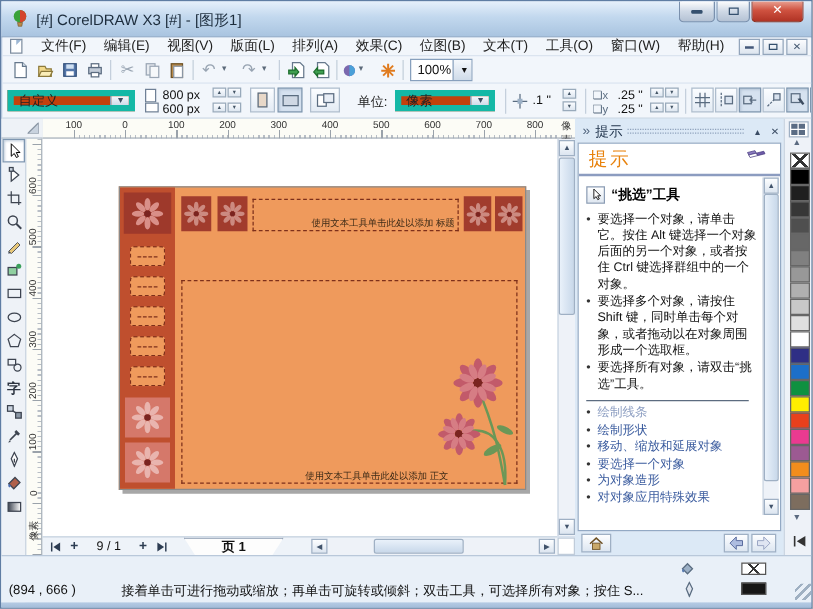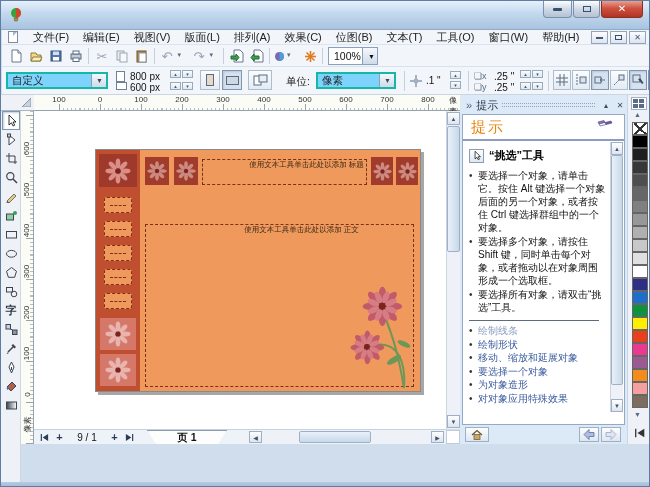--- a/index.html
+++ b/index.html
@@ -30,21 +30,21 @@
   .tbico{position:absolute;top:2px;width:20px;height:18px;display:flex;align-items:center;justify-content:center;border:1px solid transparent;border-radius:2px;}
   .tsep{position:absolute;top:3px;width:1px;height:16px;background:#c4cfdc;}
   .glyph{font-size:13px;color:#5a6activated778;}
   .gray{color:#98a4b2;}
   .ddarrow{position:absolute;top:6px;width:9px;height:10px;font-size:7px;color:#5c6a7a;}
   #zoomcombo{position:absolute;left:300px;top:2px;width:50px;height:18px;background:#fff;border:1px solid #87a0bd;font-size:10.5px;display:flex;align-items:center;}
   #zoomcombo span{flex:1;padding-left:5px;color:#111;}
   .combobtn{width:15px;height:100%;background:linear-gradient(#f5f8fc,#cfdbe9);border-left:1px solid #87a0bd;display:flex;align-items:center;justify-content:center;font-size:7px;color:#3c4c60;}
   
   #propbar{position:absolute;left:1px;top:66px;width:648px;height:28px;background:#f2f6fb;border-bottom:1px solid #c9d5e3;font-size:10px;color:#222;}
-  .combo{position:absolute;background:#7dd3fc;border:2px solid #14b8a6;height:17px;display:flex;align-items:center;font-size:10.5px;}
+  .combo{position:absolute;background:#c2410c;border:5px solid #14b8a6;height:17px;display:flex;align-items:center;font-size:10.5px;}
   .combo span{flex:1;padding-left:4px;white-space:nowrap;}
   .pico{position:absolute;width:9px;height:11px;border:1px solid #6f8096;background:#fff;}
   .val{position:absolute;font-size:10px;color:#111;white-space:nowrap;}
   .spin{position:absolute;width:11px;height:8px;border:1px solid #9ab;background:linear-gradient(#fafcff,#dde6f0);font-size:5px;color:#456;display:flex;align-items:center;justify-content:center;}
   .pbtn{position:absolute;top:3px;width:20px;height:20px;border:1px solid #aebdcd;background:linear-gradient(#fbfdff,#e3ebf4);display:flex;align-items:center;justify-content:center;}
   .pbtn.pressed{border:1px solid #7f96ae;background:#d6e2f0;box-shadow:inset 1px 1px 2px #b6c6d8;}
   .psep{position:absolute;top:4px;width:1px;height:20px;background:#c4cfdc;}
   .shape-port{width:8px;height:12px;border:1px solid #5a6c80;background:#e8d8c8;}
   .shape-land{width:13px;height:9px;border:1px solid #5a6c80;background:#cfd8e4;}
   
@@ -63,21 +63,21 @@
   .tool{width:18px;height:19px;margin-left:1px;display:flex;align-items:center;justify-content:center;border:1px solid transparent;}
   .tool.active{background:#fff;border:1px solid #7e96b0;box-shadow:inset 1px 1px 2px #c2cedc;}
   .tool svg{display:block}
   
   #canvas{position:absolute;left:33px;top:110px;width:412px;height:318px;background:#fff;overflow:hidden;}
   #card{position:absolute;left:61px;top:38px;width:326px;height:243px;background:#ef9a5c;border:1px solid #8a8a8a;box-shadow:3px 3px 0 #a7a7a7;}
   #strip{position:absolute;left:0;top:0;width:44px;height:100%;background:#bf4f2e;}
   .tile{position:absolute;display:flex;align-items:center;justify-content:center;}
   .dashbox{position:absolute;border:1px dashed #7d2f1a;border-radius:3px;background:#ef9a5c;display:flex;align-items:center;justify-content:center;}
   .dashline{width:60%;border-bottom:1px dashed #7d2f1a;}
-  .phbox{position:absolute;border:1px dashed #7d2f1a;display:flex;align-items:flex-start;justify-content:center;padding-left:44px;}
+  .phbox{position:absolute;border:1px dashed #7d2f1a;display:flex;align-items:flex-end;justify-content:center;padding-left:44px;}
   .phtext{font-size:7.5px;color:#3c2a16;white-space:nowrap;}
   .flower{display:block}
   
   #vscroll{position:absolute;left:445px;top:110px;width:14px;height:318px;background:#eef2f8;border-left:1px solid #ccd6e2;}
   .sbtn{position:absolute;left:0;width:13px;height:13px;border:1px solid #9fb0c4;background:linear-gradient(#fdfeff,#dce5f0);font-size:6px;color:#41536b;display:flex;align-items:center;justify-content:center;}
   .sthumb{position:absolute;left:0;width:13px;background:linear-gradient(90deg,#e9f1fa,#c8d8ea);border:1px solid #9fb0c4;border-radius:2px;}
   #docker{position:absolute;left:459px;top:94px;width:167px;height:349px;background:#dce9f6;}
   #docktitle{position:absolute;left:0;top:2px;width:167px;height:16px;display:flex;align-items:center;font-size:11px;color:#23364e;}
   .leader{flex:1;height:4px;border-top:1px dotted #8fa3bd;border-bottom:1px dotted #8fa3bd;margin:0 4px;}
   .dkbtn{width:14px;height:12px;display:flex;align-items:center;justify-content:center;font-size:8px;color:#3a4c64;border:1px solid transparent;}
@@ -148,20 +148,21 @@
 </svg>
 
 <div id="win">
 
   <div id="titlebar">
     <svg id="appicon" viewBox="0 0 16 16">
       <circle cx="8" cy="6" r="5" fill="#3aa23a"></circle>
         <path d="M8,1 A5 5 0 0 1 8,11 Z" fill="#d4452c"></path>
       <path d="M6,11 L10,11 L9.4,14 L6.6,14 Z" fill="#b98b4a" stroke="#6e5124" stroke-width=".5"></path>
     </svg>
+    <span id="apptitle">[#] CorelDRAW X3 [#] - [图形1]</span>
     <div class="winbtns">
       <div class="wbtn min">
           <span class="bar"></span>
         </div>
       <div class="wbtn max">
           <span class="boxg"></span>
         </div>
       <div class="wbtn close">
           <span class="xg">✕</span>
         </div>
@@ -816,15 +817,29 @@
           <span>◀</span>
         </div>
       <div id="hthumb"></div>
       <div class="sbtn" style="width:13px;height:12px;top:0;left:182px">
           <span>▶</span>
         </div>
     </div>
   </div>
   <div id="scorner"></div>
 
+  <div id="statusbar">
+    <span id="coords">(894 , 666 )</span>
+    <span id="stathint">接着单击可进行拖动或缩放；再单击可旋转或倾斜；双击工具，可选择所有对象；按住 S...</span>
+    <svg style="position:absolute;left:542px;top:4px" width="14" height="13" viewBox="0 0 14 13">
+      <path d="M3,6 L7,2 L11,6 L7,10 Z" fill="#9cb0c6" stroke="#5a6c80"></path>
+        <path d="M3,6 Q2,8 3.5,9 Q5,8.5 4.5,7 Z" fill="#5a7cb0"></path>
+      </svg>
+    <div class="statswatch" id="fillsw"></div>
+    <svg style="position:absolute;left:545px;top:20px" width="11" height="13" viewBox="0 0 11 13">
+      <path d="M5.5,1 L8,6 L5.5,12 L3,6 Z" fill="#dfe5ee" stroke="#5a6c80"></path>
+      </svg>
+    <div class="statswatch" id="outlsw"></div>
+    <div id="grip"></div>
+  </div>
 
   <div id="botframe"></div>
 </div>
 
 </body></html>

